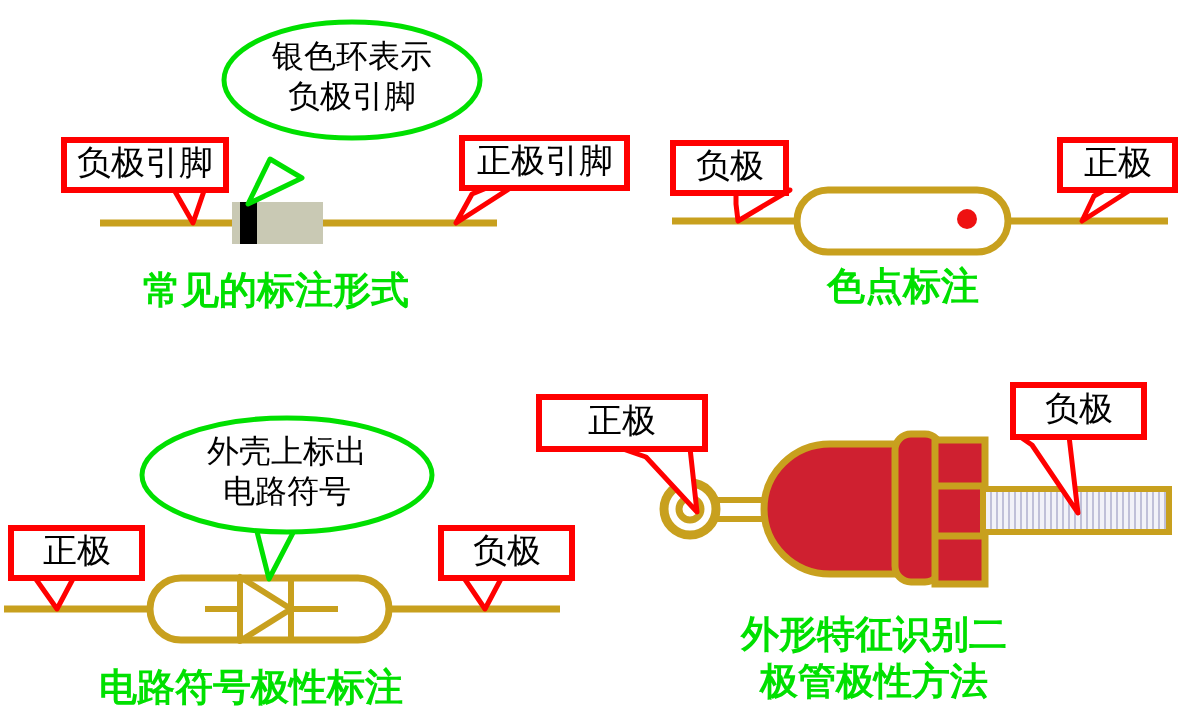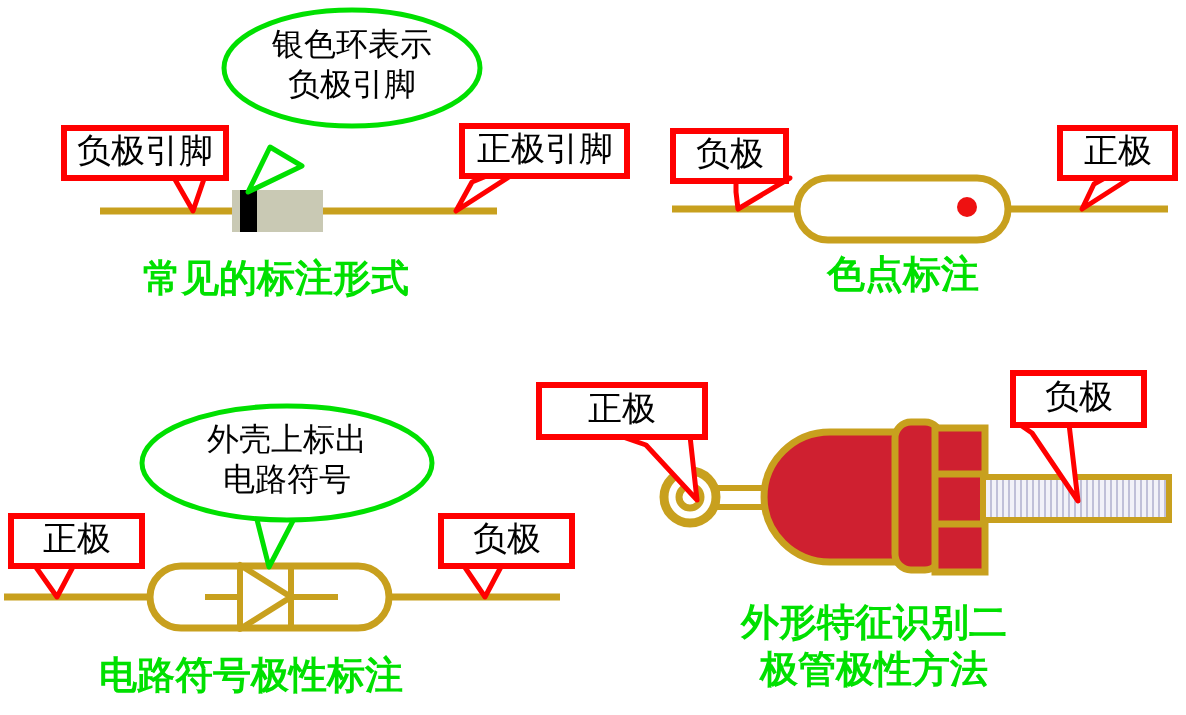--- a/index.html
+++ b/index.html
@@ -9,21 +9,21 @@
   }
   body {
     width: 1186px;
     height: 715px;
     position: relative;
     overflow: hidden;
     font-family: "Liberation Serif", "DejaVu Serif", serif;
   }
   #stage {
     position: absolute;
-    left: 0; top: 0;
+    left: 0; top: 12px;
     width: 1186px;
     height: 520px;
   }
   svg.layer {
     position: absolute;
     left: 0; top: 0;
     width: 1186px;
     height: 715px;
   }
   .callout-text {

